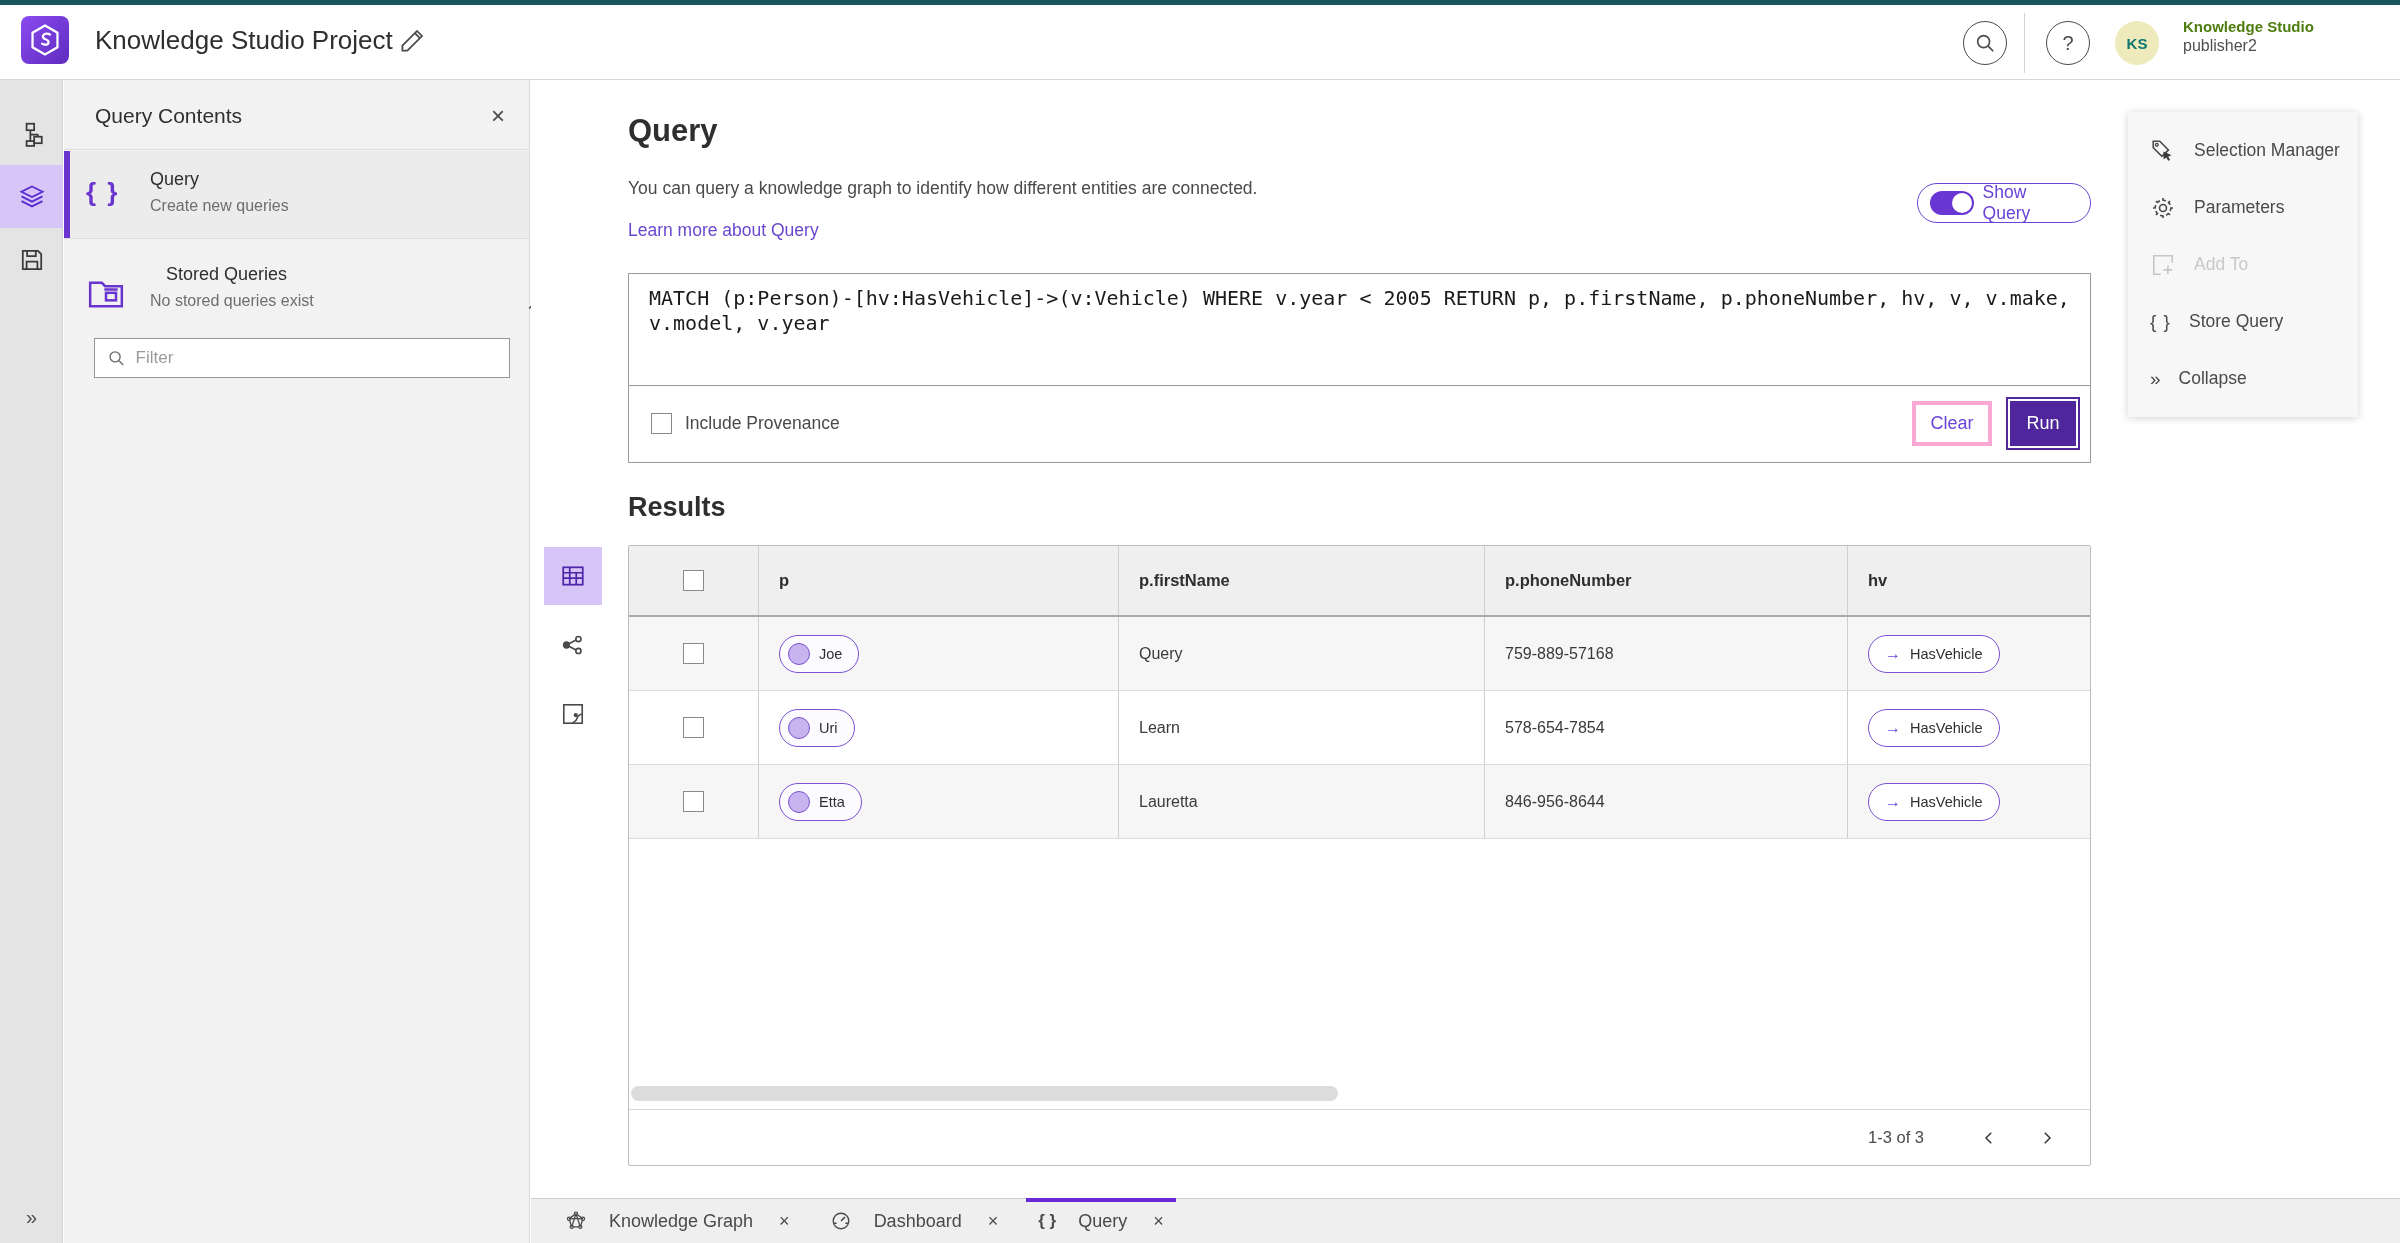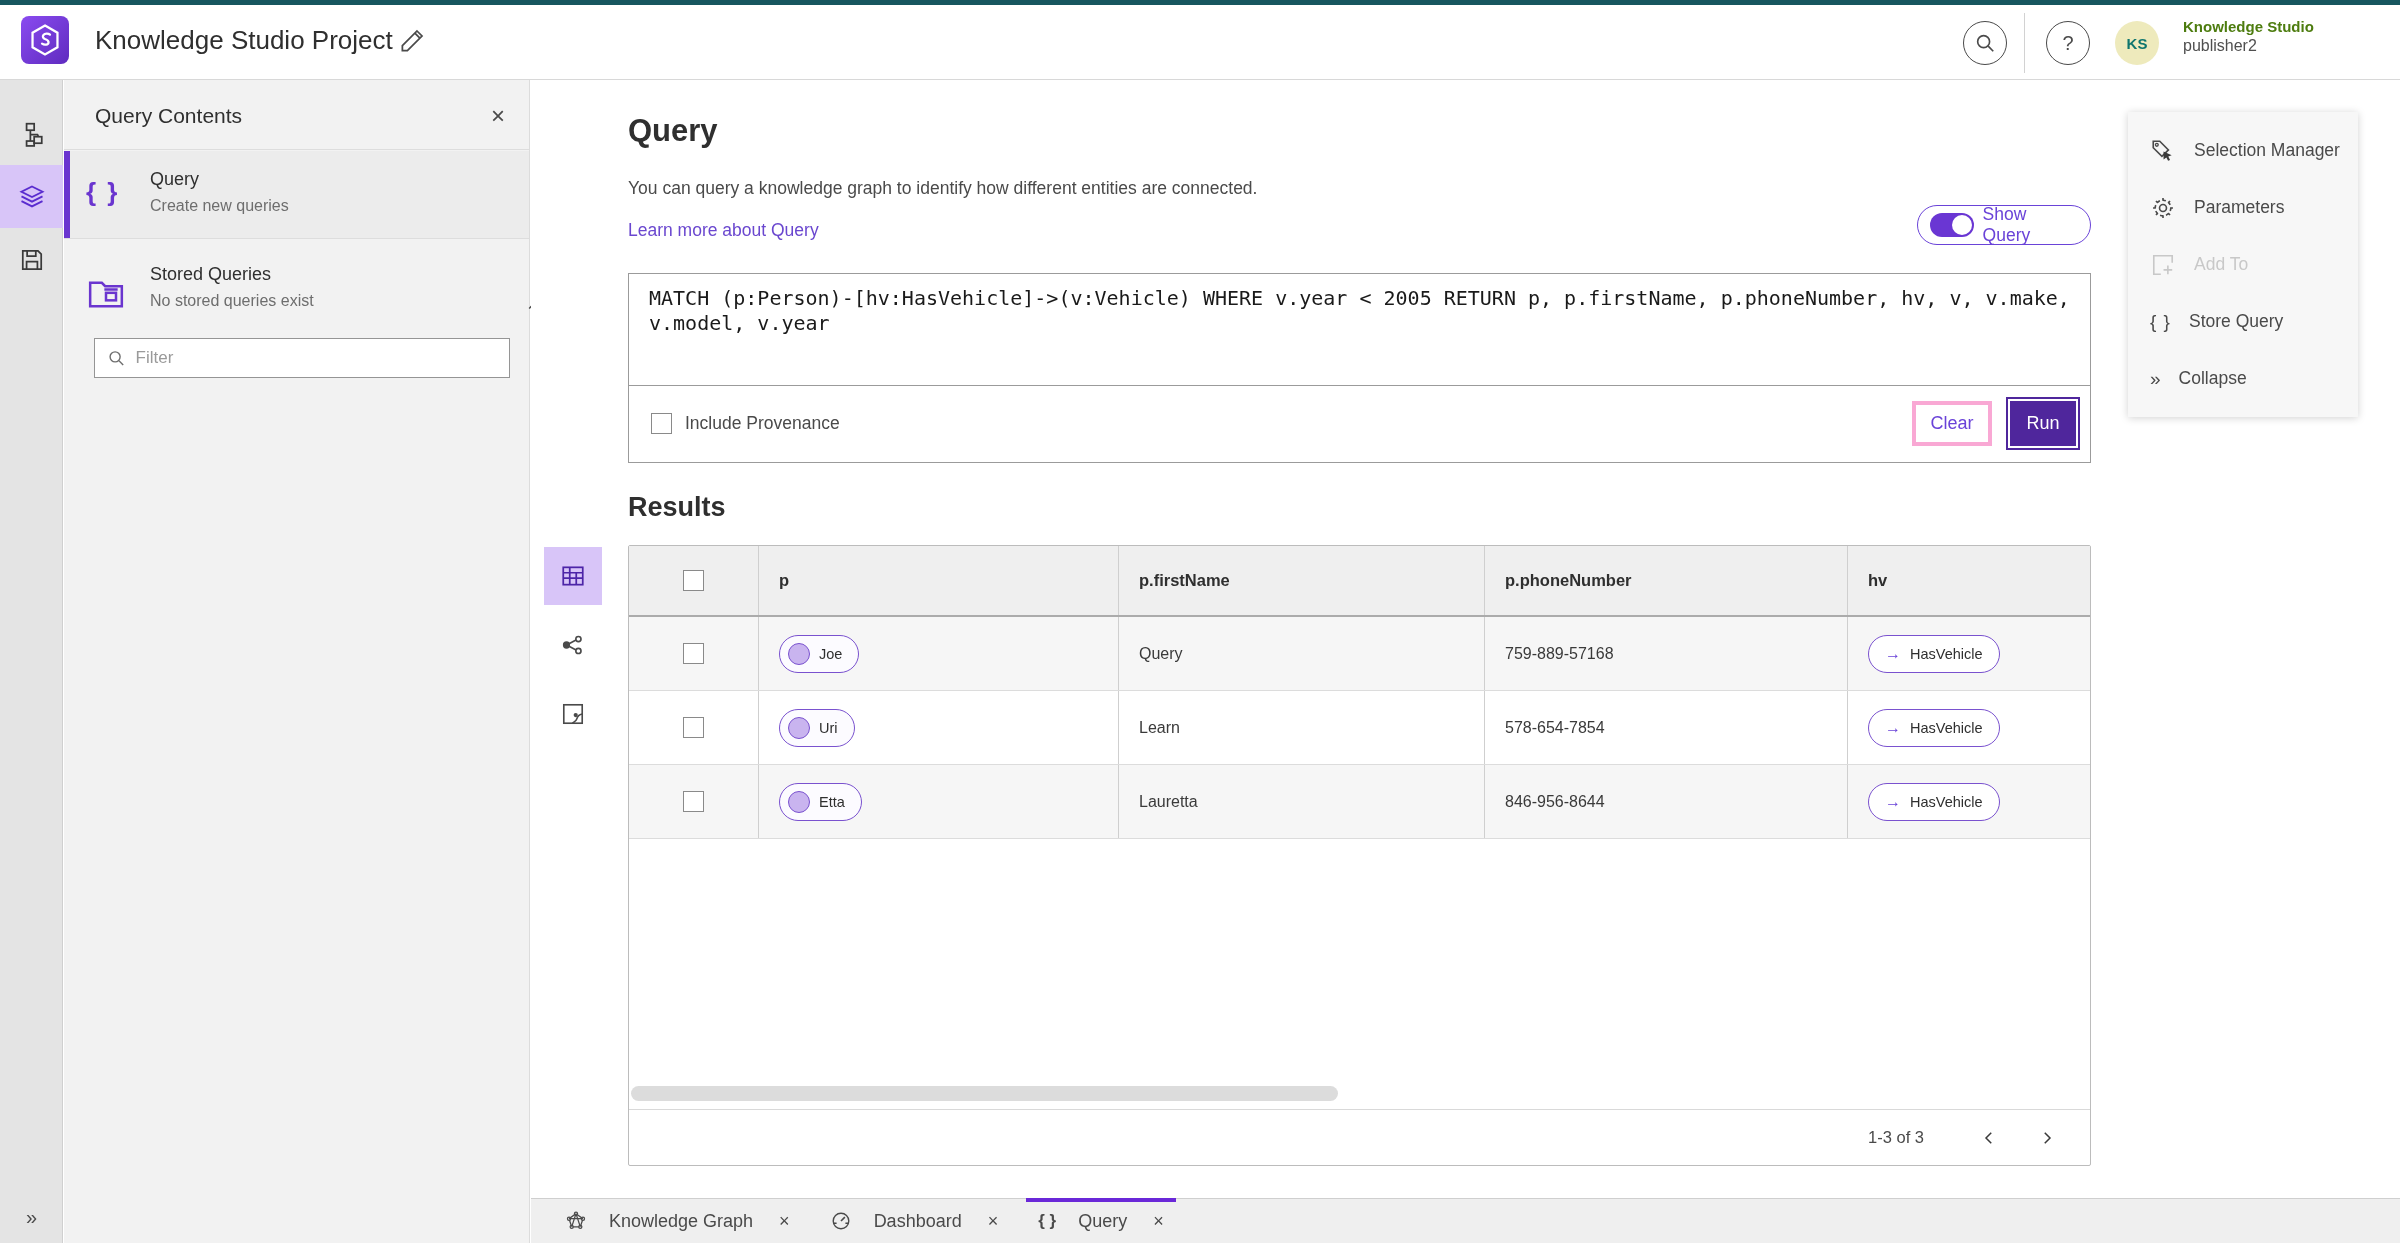--- a/index.html
+++ b/index.html
@@ -38,36 +38,36 @@
   .panel-close { position:absolute; right:24px; top:22px; font-size:24px; color:#4a4a4a; cursor:pointer; }
   .query-item { position:absolute; left:0; top:71px; width:100%; height:88px; background:#ececec;
     border-bottom:1px solid #dddddd; cursor:pointer; }
   .query-item-bar { position:absolute; left:0; top:0; width:6px; height:100%; background:#6a35cf; }
   .braces-icon { font-size:26px; color:#6a35cf; font-weight:bold; letter-spacing:2px; }
   .query-item .braces-icon { position:absolute; left:22px; top:26px; }
   .query-item-label { position:absolute; left:86px; top:18px; font-size:18px; color:#2f2f2f; }
   .query-item-sub { position:absolute; left:86px; top:46px; font-size:16px; color:#6e6e6e; }
   .stored-row { position:absolute; left:0; top:176px; width:100%; height:74px; cursor:pointer; }
   .stored-row svg { position:absolute; left:22px; top:16px; }
-  .stored-label { position:absolute; left:86px; top:8px; font-size:18px; color:#2f2f2f; }
+  .stored-label { position:absolute; left:102px; top:8px; font-size:18px; color:#2f2f2f; }
   .stored-sub { position:absolute; left:86px; top:36px; font-size:16px; color:#6e6e6e; }
   .stored-chevron { position:absolute; right:26px; top:24px; cursor:pointer; }
   .filter-box { position:absolute; left:30px; top:258px; width:416px; height:40px; background:#fff;
     border:1px solid #959595; display:flex; align-items:center; padding:0 12px; gap:10px; }
   .filter-box input { border:none; outline:none; font-size:17px; color:#333; width:100%;
     font-family:"Liberation Sans","DejaVu Sans",sans-serif; background:transparent; }
   .filter-box input::placeholder { color:#9a9a9a; }
 
   
   .main { position:absolute; left:531px; top:80px; right:0; bottom:45px; background:#fff; }
   .h1 { position:absolute; left:97px; top:33px; font-size:31px; font-weight:bold; color:#2f2f2f; }
   .desc { position:absolute; left:97px; top:98px; font-size:17.5px; color:#4a4a4a; }
   .learn-link { position:absolute; left:97px; top:140px; font-size:17.5px; color:#6a47cf; cursor:pointer; }
   .toggle-pill { position:absolute; left:1386px; top:103px; width:174px; height:40px; border:1.5px solid #6a43d8;
-    border-radius:21px; display:flex; align-items:center; padding:12px 12px; gap:9px; cursor:pointer; background:#fff;margin-top:22px; }
+    border-radius:21px; display:flex; align-items:center; padding:12px 12px; gap:9px; cursor:pointer; background:#fff; }
   .switch { width:44px; height:24px; border-radius:12px; background:#6a36d3; position:relative; }
   .switch-knob { position:absolute; right:2px; top:2px; width:20px; height:20px; border-radius:50%; background:#fff; }
   .toggle-label { font-size:17.5px; color:#6a43d8; }
 
   .query-box { position:absolute; left:97px; top:193px; width:1463px; height:190px; border:1px solid #9b9b9b; background:#fff; }
   .query-textarea { position:absolute; left:0; top:0; width:100%; height:112px; border:none;
     border-bottom:1px solid #9b9b9b; padding:12px 20px; font-family:"DejaVu Sans Mono","Liberation Mono",monospace;
     font-size:20px; line-height:1.25; color:#1a1a1a; white-space:pre-wrap; overflow:hidden; }
   .query-footer { position:absolute; left:0; bottom:0; width:100%; height:77px; display:flex; align-items:center;
     padding:0 14px 0 22px; }

